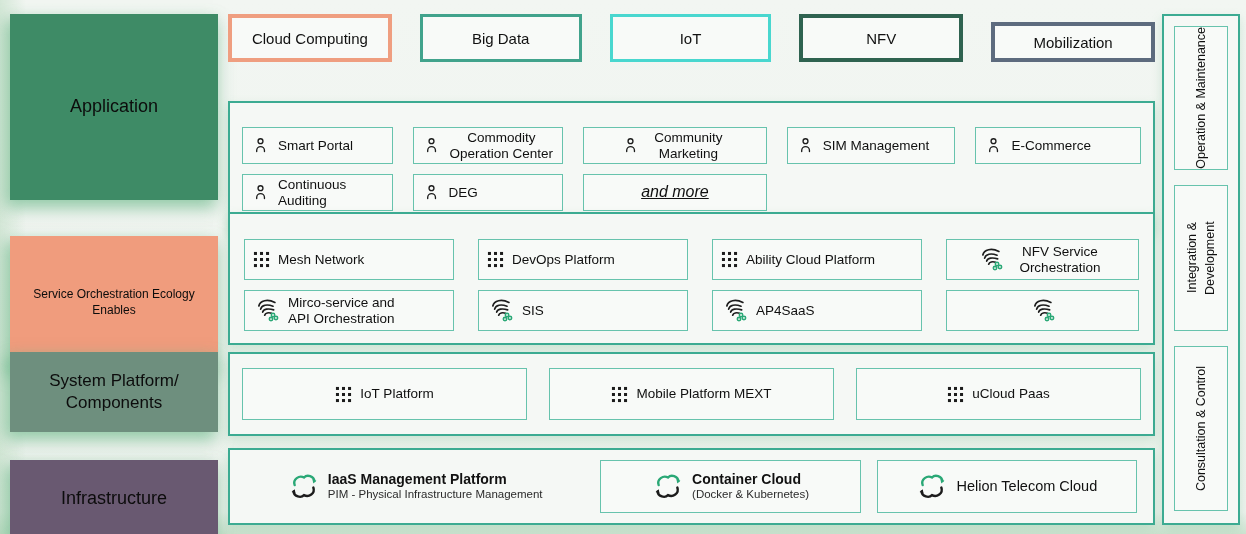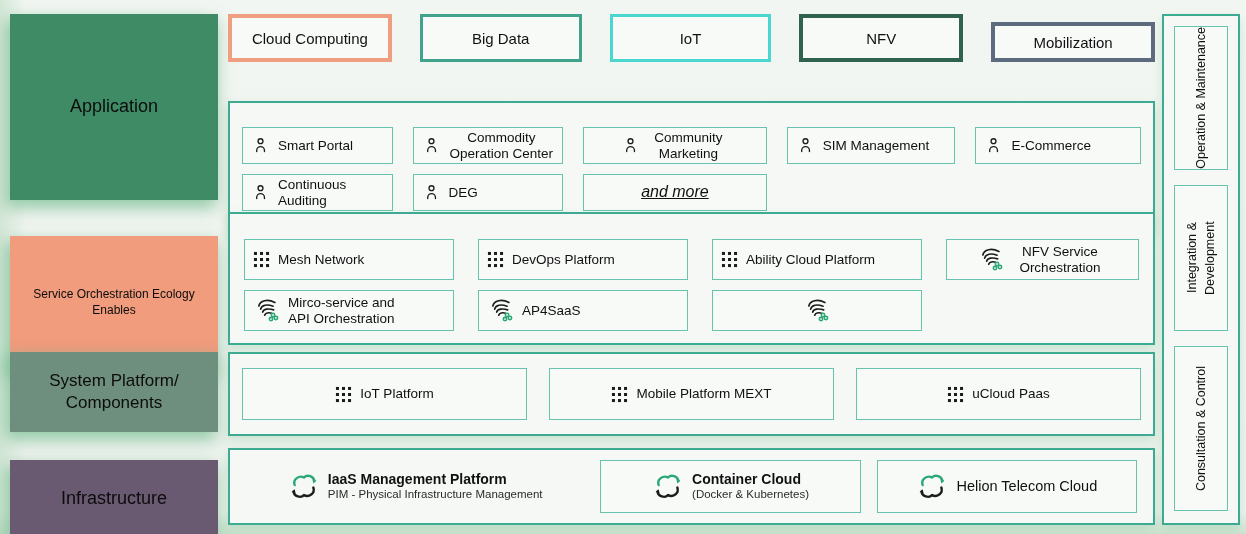--- a/index.html
+++ b/index.html
@@ -278,20 +278,28 @@
           </svg>
         </span>
       <span class="item-label w125">Mirco-service and API Orchestration</span>
     </div>
     <div class="item">
       <span class="ic-wrap">
           <svg class="ic26" viewBox="0 0 24 24">
             <use href="#i-swirl"></use>
           </svg>
         </span>
+      <span class="item-label">SIS</span>
+    </div>
+    <div class="item">
+      <span class="ic-wrap">
+          <svg class="ic26" viewBox="0 0 24 24">
+            <use href="#i-swirl"></use>
+          </svg>
+        </span>
       <span class="item-label">AP4SaaS</span>
     </div>
     <div class="item center">
       <span class="ic-wrap">
           <svg class="ic26" viewBox="0 0 24 24">
             <use href="#i-swirl"></use>
           </svg>
         </span>
     </div>
   </div>

